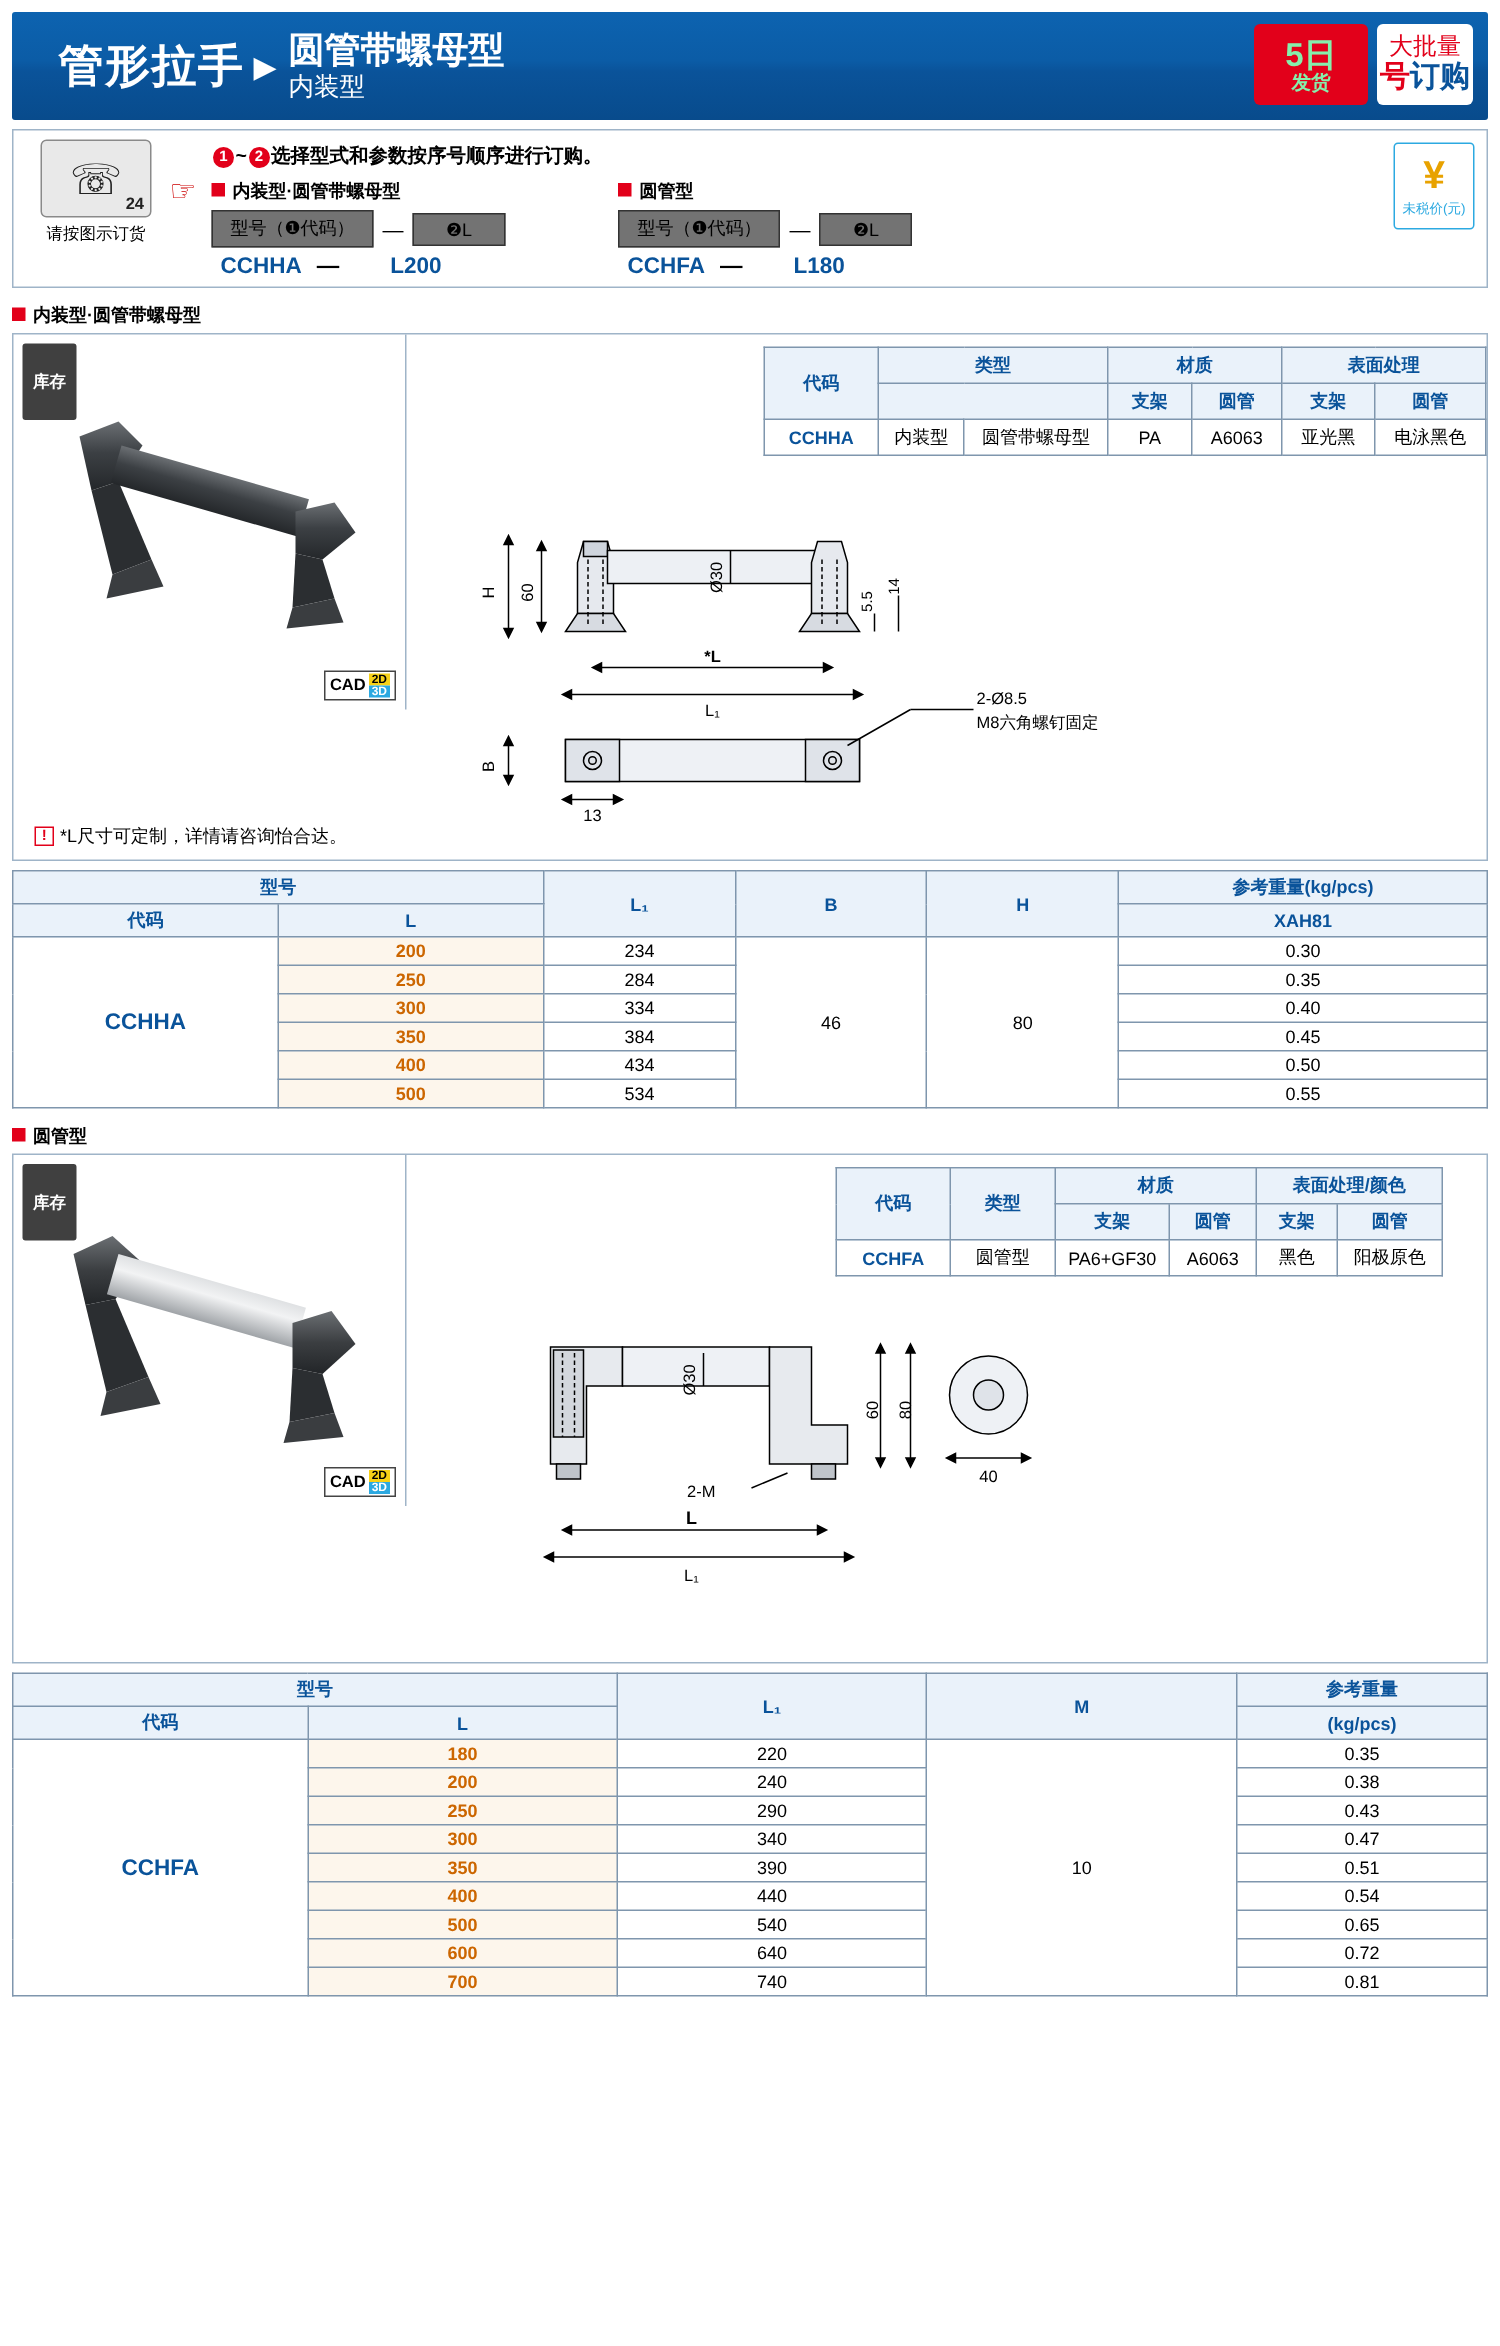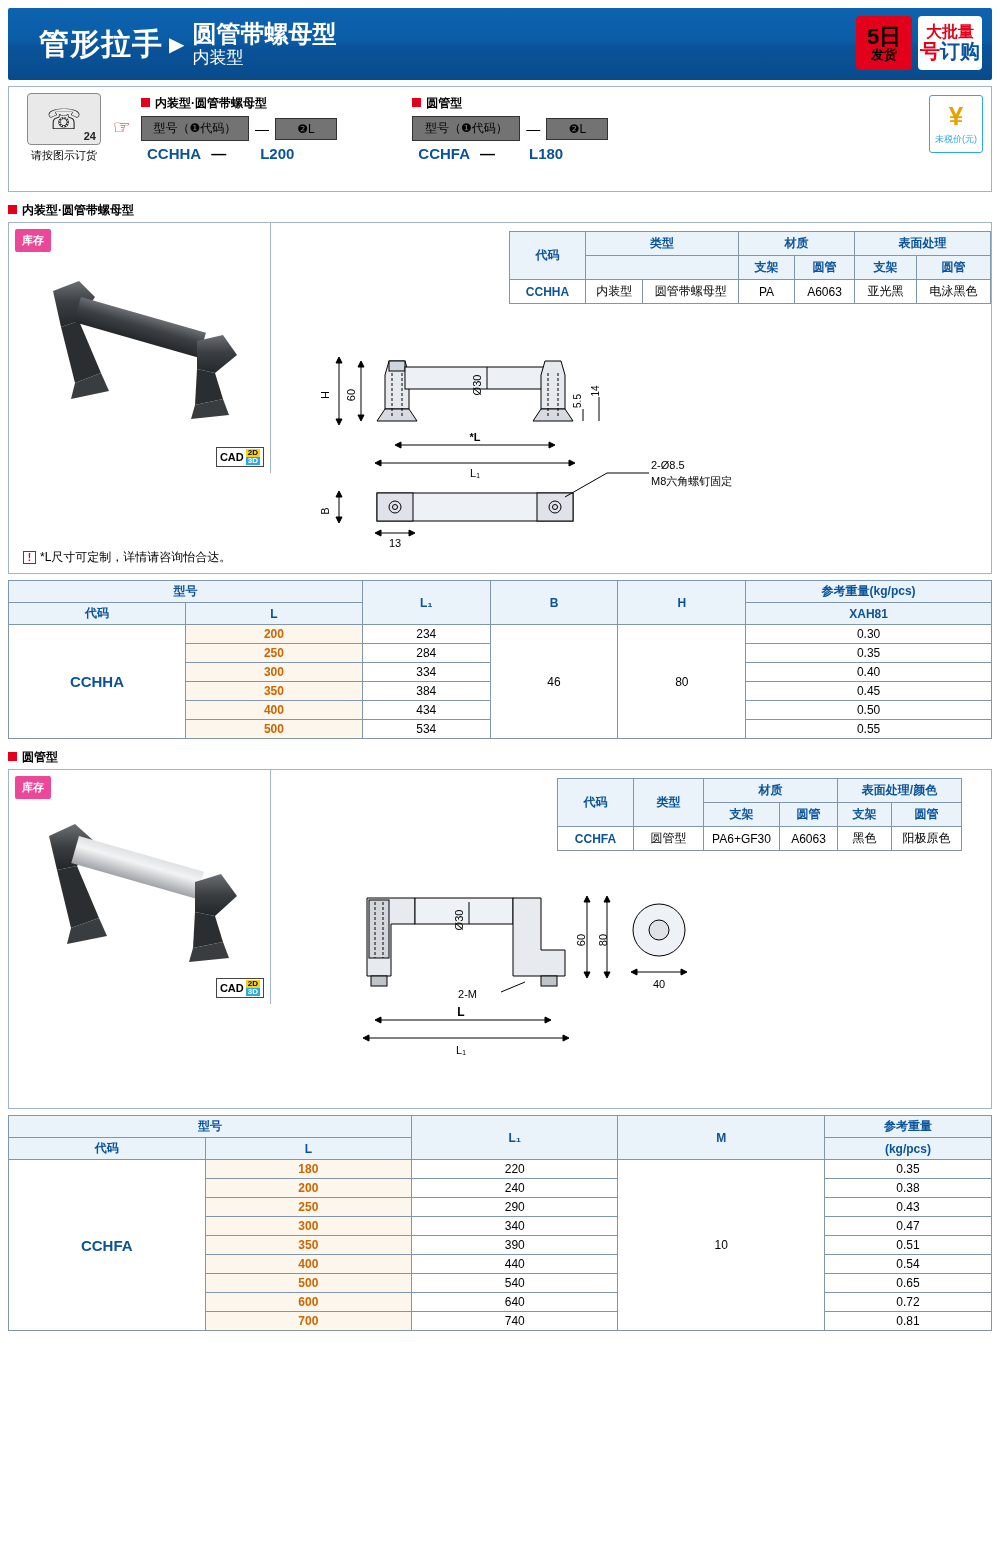--- a/index.html
+++ b/index.html
@@ -19,32 +19,32 @@
   }
   .header .title-main {
     font-size:30px; font-weight:bold; letter-spacing:1px; padding-left:31px;
   }
   .header .arrow { font-size:20px; padding:0 8px 0 6px; }
   .header .title-sub { line-height:1.15; }
   .header .title-sub .l1 { font-size:24px; font-weight:bold; }
   .header .title-sub .l2 { font-size:17px; }
   .badges { position:absolute; right:10px; top:8px; display:flex; gap:6px; }
   .badge-red {
-    background:#e2001a; color:#000000; border-radius:4px; width:56px; height:54px;
+    background:#e2001a; color:#86efac; border-radius:4px; width:76px; height:54px;
     display:flex; flex-direction:column; align-items:center; justify-content:center;
     font-weight:bold; line-height:1.05;
   }
   .badge-red .big { font-size:22px; }
   .badge-red .sm { font-size:13px; }
   .badge-white {
     background:#fff; border-radius:4px; width:64px; height:54px;
     display:flex; flex-direction:column; align-items:center; justify-content:center;
     line-height:1.05;
   }
-  .badge-white .t1 { color:#e2001a; font-size:16px; font-weight:bold; }
+  .badge-white .t1 { color:#e2001a; font-size:16px; font-weight:normal; }
   .badge-white .t2 { color:#0a539a; font-size:20px; font-weight:bold; }
   .badge-white .t2 .m { color:#e2001a; }
 
   
   .orderbox {
     border:1px solid #9fb4c8; margin-top:6px; height:106px; position:relative;
     background:#fff;
   }
   .phone-cell {
     position:absolute; left:6px; top:6px; width:98px; text-align:center;
@@ -94,22 +94,22 @@
   table.price td.k { background:#eaf2fa; color:#0a539a; font-weight:bold; }
 
   
   .sec-label { margin-top:10px; font-size:12px; font-weight:bold; }
   .sec-label .sq { width:9px; height:9px; }
 
   
   .panel { border:1px solid #9fb4c8; position:relative; background:#fff; }
   .photo-cell { position:absolute; left:0; top:0; width:262px; height:100%; border-right:1px solid #9fb4c8; }
   .stock {
-    position:absolute; left:6px; top:6px; background:#ec4899; color:#fff; font-size:11px;
-    padding:4px 7px; border-radius:2px; font-weight:bold;
+    position:absolute; left:6px; top:6px; background:#404040; color:#fff; font-size:11px;
+    padding:18px 7px; border-radius:2px; font-weight:bold;
   }
   .cad {
     position:absolute; right:6px; bottom:6px; border:1px solid #444; background:#fff;
     font-size:11px; font-weight:bold; padding:1px 3px; display:flex; align-items:center; gap:2px;
   }
   .cad .kk { display:flex; flex-direction:column; line-height:1; }
   .cad .kk span { background:#f7d117; font-size:8px; padding:0 2px; }
   .cad .kk span.b2 { background:#2ca9e1; color:#fff; }
 
   
@@ -168,20 +168,23 @@
   <div class="orderbox">
     <div class="phone-cell">
       <div class="phone-icon">
         ☏<span class="num">24</span>
       </div>
       <div class="phone-text">请按图示订货</div>
     </div>
     <div class="hand">☞</div>
 
     <div class="order-main">
+      <div class="order-line1">
+        <span class="circ">1</span>~<span class="circ">2</span><span>选择型式和参数按序号顺序进行订购。</span>
+      </div>
       <div class="variant">
         <div class="vtitle"><span class="sq"></span><span>内装型·圆管带螺母型</span></div>
         <div class="codeRow">
           <div class="cbox">型号（❶代码）</div>
           <div class="dash">—</div>
           <div class="cbox" style="min-width:62px">❷L</div>
         </div>
         <div class="exRow">
           <span>CCHHA</span>
           <span class="d">—</span>

